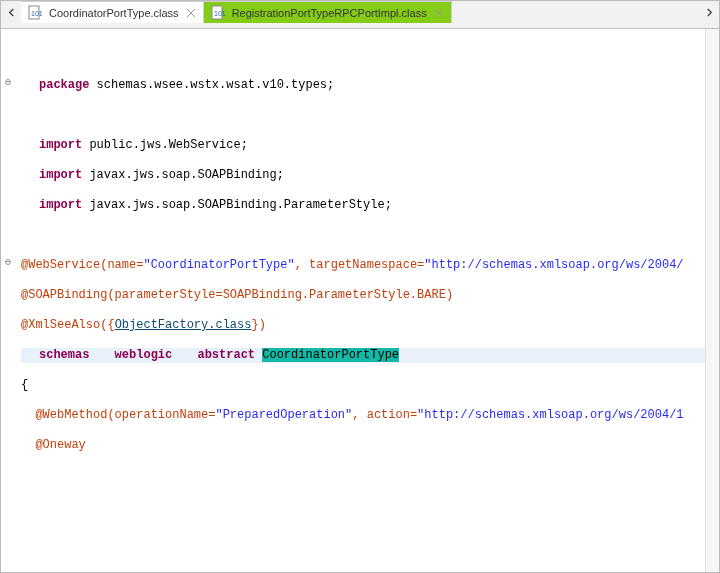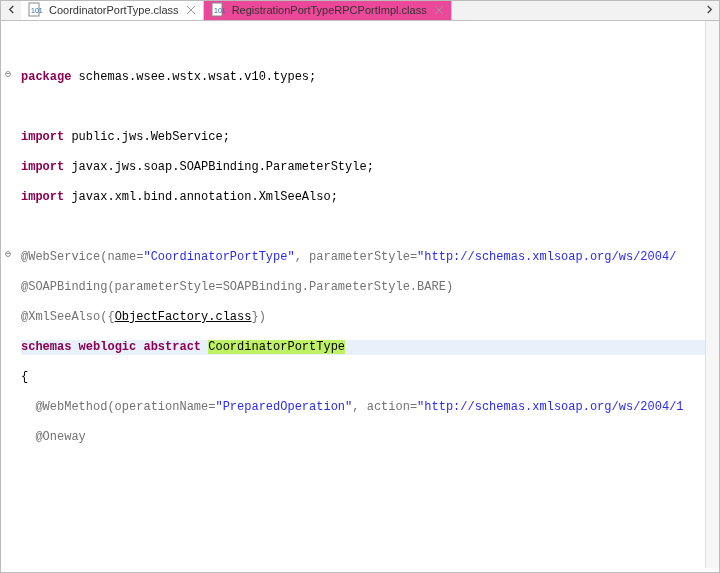--- a/index.html
+++ b/index.html
@@ -8,22 +8,22 @@
     font-size: 12px;
     background: #ffffff;
     color: #000000;
     width: 720px;
     height: 573px;
     overflow: hidden;
     border: 1px solid #bbb;
   }
   .tab-bar {
     display: flex;
-    align-items: flex-end;
-    height: 20px;
+    align-items: flex-start;
+    height: 28px;
     background: #f2f2f2;
     border-bottom: 1px solid #c0c0c0;
     font-family: -apple-system, Segoe UI, Arial, sans-serif;
     font-size: 11px;
     color: #333;
   }
   .nav-btn {
     width: 20px;
     height: 22px;
     display: flex;
@@ -37,21 +37,21 @@
     display: flex;
     align-items: center;
     height: 22px;
     padding: 0 6px;
     border-right: 1px solid #d0d0d0;
     cursor: pointer;
     gap: 6px;
     background: #ffffff;
     border-top: 1px solid #d0d0d0;
   }
-  .tab.reg { background:#ec4899; }
+  .tab.reg { background:#84cc16; }
   .tab .file-icon {
     width: 16px; height: 16px; display:flex; align-items:center; justify-content:center;
   }
   .tab .close {
     width: 12px; height: 12px; display:flex; align-items:center; justify-content:center;
     color: #888;
   }
   .tab-title { color:#333; }
   .editor-wrap {
     display:flex;
@@ -74,26 +74,26 @@
   }
   .editor {
     flex:1;
     background:#ffffff;
     padding: 4px 0 0 4px;
     overflow:hidden;
     line-height: 15px;
     white-space: pre;
   }
   .line { height:15px; }
-  .kw { color:#8c0052; font-weight:bold; }
+  .kw { color:#8c0052; font-weight:bold;margin-left:18px; }
   .str { color:#2a2af0; }
-  .link { color:#000000; text-decoration: underline; }
-  .ann { color:#737373; }
+  .link { color:#0c4a6e; text-decoration: underline; }
+  .ann { color:#c2410c; }
   .highlight-line { background:#e8f0fa; display:block; width:100%; }
-  .hl-name { background:#bef264; color:#000; }
+  .hl-name { background:#14b8a6; color:#000; }
   .scrollbar {
     width: 14px;
     background:#f6f6f6;
     border-left:1px solid #e0e0e0;
     position:relative;
   }
 </style>
 </head>
 <body>
 
@@ -142,24 +142,24 @@
 <div class="editor-wrap">
   <div class="gutter">
     <div class="fold" style="top:49px;">⊖</div>
     <div class="fold" style="top:229px;">⊖</div>
   </div>
   <div class="editor">
 <div class="line"></div>
 <div class="line"><span class="kw">package</span><span> schemas.wsee.wstx.wsat.v10.types;</span></div>
 <div class="line"></div>
 <div class="line"><span class="kw">import</span><span> public.jws.WebService;</span></div>
+<div class="line"><span class="kw">import</span><span> javax.jws.soap.SOAPBinding;</span></div>
 <div class="line"><span class="kw">import</span><span> javax.jws.soap.SOAPBinding.ParameterStyle;</span></div>
-<div class="line"><span class="kw">import</span><span> javax.xml.bind.annotation.XmlSeeAlso;</span></div>
 <div class="line"></div>
-<div class="line"><span class="ann">@WebService</span><span class="ann">(name=</span><span class="str">"CoordinatorPortType"</span><span class="ann">, parameterStyle=</span><span class="str">"http://schemas.xmlsoap.org/ws/2004/</span></div>
+<div class="line"><span class="ann">@WebService</span><span class="ann">(name=</span><span class="str">"CoordinatorPortType"</span><span class="ann">, targetNamespace=</span><span class="str">"http://schemas.xmlsoap.org/ws/2004/</span></div>
 <div class="line"><span class="ann">@SOAPBinding</span><span class="ann">(parameterStyle=SOAPBinding.ParameterStyle.BARE)</span></div>
 <div class="line"><span class="ann">@XmlSeeAlso</span><span class="ann">({</span><span class="link">ObjectFactory.class</span><span class="ann">})</span></div>
 <div class="line highlight-line"><span class="kw">schemas</span><span class="kw"> weblogic</span><span class="kw"> abstract </span><span class="hl-name">CoordinatorPortType</span></div>
 <div class="line"><span>{</span></div>
 <div class="line">  <span class="ann">@WebMethod</span><span class="ann">(operationName=</span><span class="str">"PreparedOperation"</span><span class="ann">, action=</span><span class="str">"http://schemas.xmlsoap.org/ws/2004/1</span></div>
 <div class="line">  <span class="ann">@Oneway</span></div>
 
 
 
 

